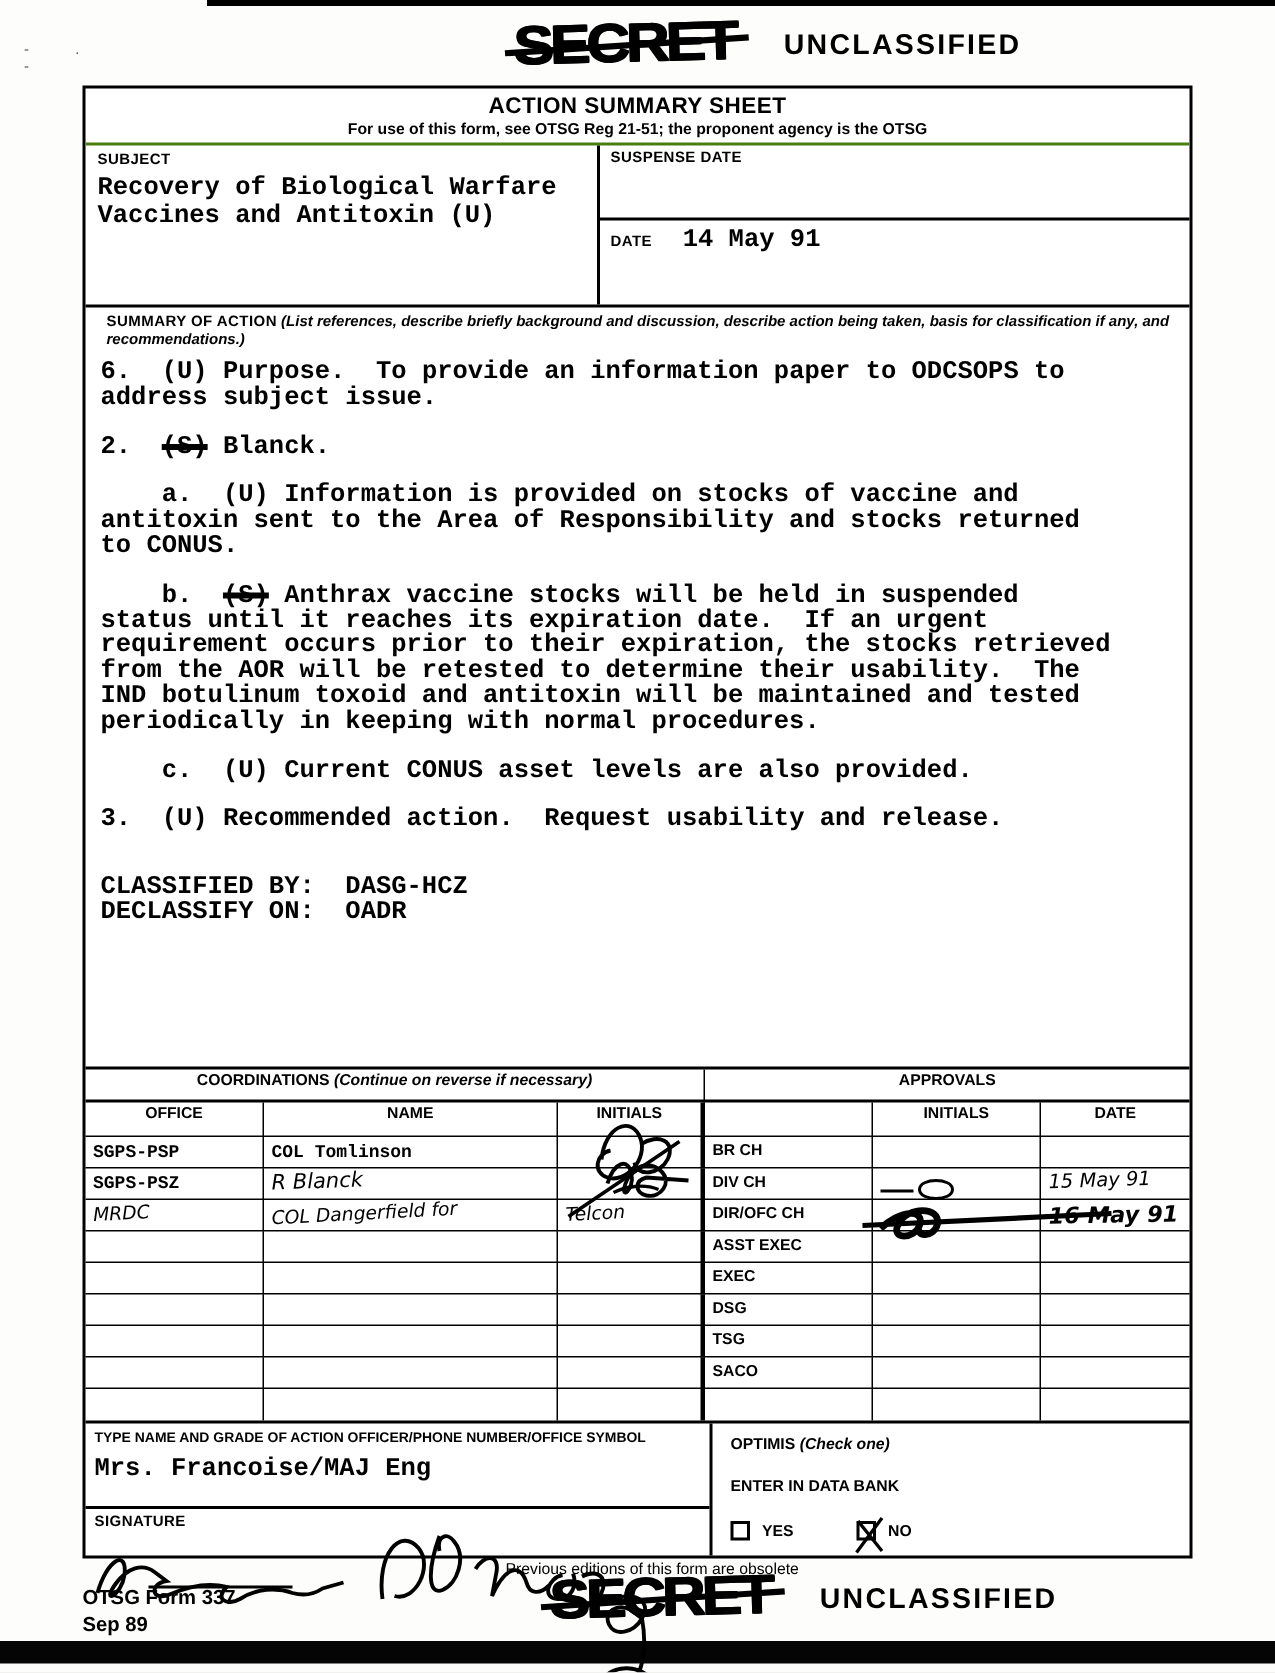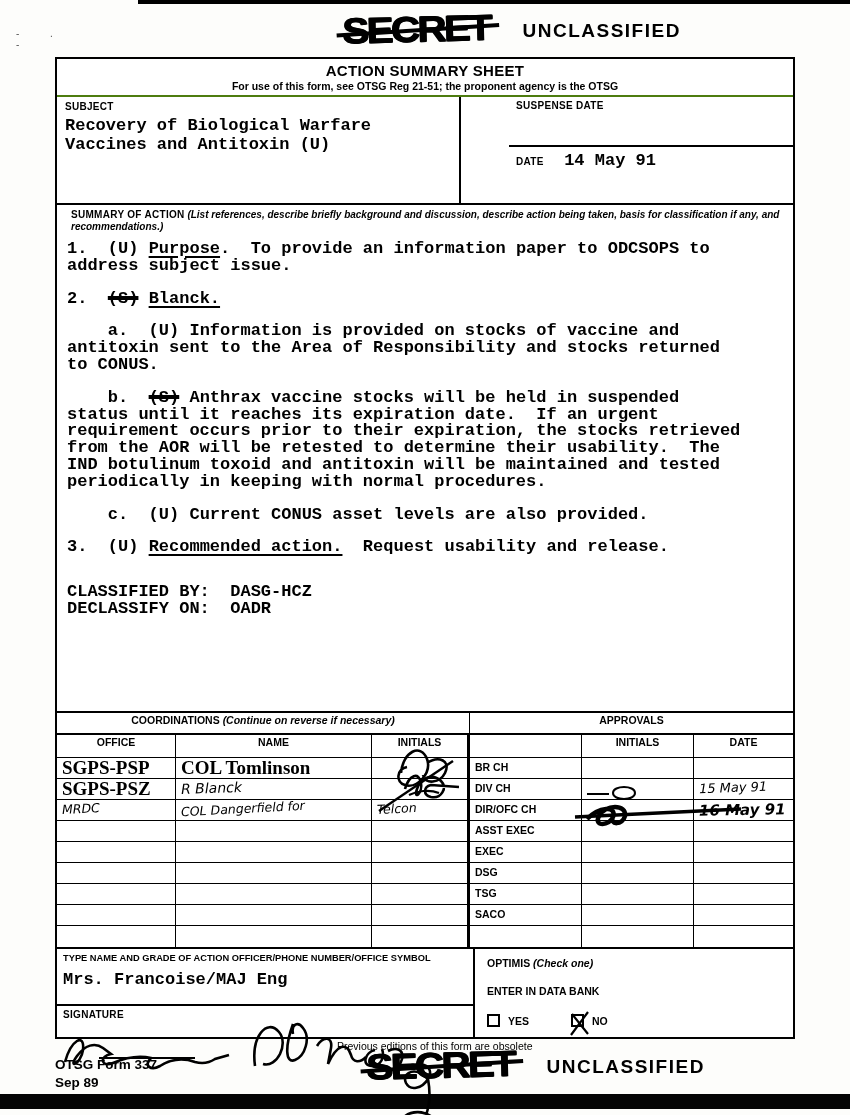--- a/index.html
+++ b/index.html
@@ -30,57 +30,57 @@
   .unclass { font-weight:bold; font-size:19px; letter-spacing:1.5px; margin-left:20px; }
 
   
   .form { position:absolute; left:55px; top:57px; width:740px; border:2.5px solid #000; background:#fff; }
 
   .title-block { text-align:center; border-bottom:2px solid #4d7c0f; padding:3px 0 3px; }
   .form-title { font-size:15px; font-weight:bold; letter-spacing:0.3px; }
   .form-subtitle { font-size:10.5px; font-weight:bold; margin-top:1px; }
 
   .subject-row { display:flex; height:108px; border-bottom:2.5px solid #000; }
-  .subject-cell { width:404px; border-right:2px solid #000; padding:4px 8px; }
+  .subject-cell { width:343px; border-right:2px solid #000; padding:4px 8px; }
   .flabel { font-size:10px; font-weight:bold; letter-spacing:0.3px; }
   .typed {
     font-family:"Liberation Mono","DejaVu Sans Mono",monospace;
     font-weight:700; font-size:17px; line-height:19px; white-space:pre-wrap;
   }
   .subject-text { margin-top:4px; }
-  .right-col { flex:1; display:flex; flex-direction:column;padding-left:48px; }
+  .right-col { flex:1; display:flex; flex-direction:column; }
   .suspense-cell { height:50px; border-bottom:2px solid #000; padding:3px 7px; }
   .date-cell { flex:1; padding:4px 7px; }
   .date-value { display:inline-block; margin-left:16px; vertical-align:top; }
 
   .summary-block { height:508px; border-bottom:2.5px solid #000; padding:4px 10px 0 10px; }
   .summary-head { font-size:10px; line-height:12px; padding-left:4px; }
   .summary-head .note { font-style:italic; font-weight:bold; }
   .summary-text { margin-top:8px; }
   .para { margin:16px 0 0 0; font-family:"Liberation Mono","DejaVu Sans Mono",monospace; font-weight:700; font-size:17px; line-height:16.8px; white-space:pre-wrap; }
   .para-first { margin-top:6px; }
-  .u { text-decoration:underline; text-underline-offset:3px; text-decoration-thickness:2px; }
+  .u { text-underline-offset:3px; text-decoration-thickness:2px; }
   .strike { text-decoration:line-through; text-decoration-thickness:3.5px; }
   .class-block { margin-top:28px; }
 
   
   .coord-table {
     position:relative; display:grid;
     grid-template-columns:119px 196px 98px 112px 112px 1fr;
     grid-template-rows:22px 23px repeat(9, 21px);
     border-bottom:2.5px solid #000; font-size:10.5px;
   }
   .cell { border-right:1.5px solid #000; border-bottom:1.5px solid #000; padding:1px 5px; overflow:visible; white-space:nowrap; }
   .cell.last { border-right:none; }
   .cell.heavy-r { border-right:3px solid #000; }
   .cell.thead { font-weight:bold; text-align:center; }
   .cell.span3 { grid-column:span 3; text-align:center; font-weight:bold; border-bottom:2px solid #000; }
   .cell.span3 .note { font-weight:bold; font-style:italic; }
   .cell .typed-cell {
-    font-family:Liberation Serif, serif; font-weight:700; font-size:19px; line-height:18px;
+    font-family:Liberation Mono, monospace; font-weight:700; font-size:12px; line-height:18px;
   }
   .hand { font-family:"DejaVu Sans", sans-serif; font-style:italic; }
   .hand-name { font-size:14px; display:inline-block; transform:rotate(-2deg); }
   .hand-small { font-size:12.5px; display:inline-block; transform:rotate(-3deg); }
   .hand-date { font-size:13px; display:inline-block; transform:rotate(-2deg); }
   .hand-date-bold { font-size:15px; font-weight:bold; display:inline-block; transform:rotate(-1deg); }
   .approval-label { font-weight:bold; font-size:10.5px; padding-top:3px; }
   .overlay-svg { position:absolute; pointer-events:none; overflow:visible; }
 
   
@@ -143,21 +143,21 @@
         </div>
       </div>
     </div>
 
     <div class="summary-block">
       <div class="summary-head">
         <span class="flabel">SUMMARY OF ACTION</span>
         <span class="note">(List references, describe briefly background and discussion, describe action being taken, basis for classification if any, and recommendations.)</span>
       </div>
       <div class="summary-text">
-        <p class="para para-first"><span>1.  (U) </span><span class="u">Purpose</span><span>.  To provide an information paper to ODCSOPS to
+        <p class="para para-first"><span>6.  (U) </span><span class="u">Purpose</span><span>.  To provide an information paper to ODCSOPS to
 address subject issue.</span></p>
         <p class="para"><span>2.  </span><span class="strike">(S)</span><span> </span><span class="u">Blanck.</span></p>
         <p class="para">    a.  (U) Information is provided on stocks of vaccine and
 antitoxin sent to the Area of Responsibility and stocks returned
 to CONUS.</p>
         <p class="para"><span>    b.  </span><span class="strike">(S)</span><span> Anthrax vaccine stocks will be held in suspended
 status until it reaches its expiration date.  If an urgent
 requirement occurs prior to their expiration, the stocks retrieved
 from the AOR will be retested to determine their usability.  The
 IND botulinum toxoid and antitoxin will be maintained and tested

